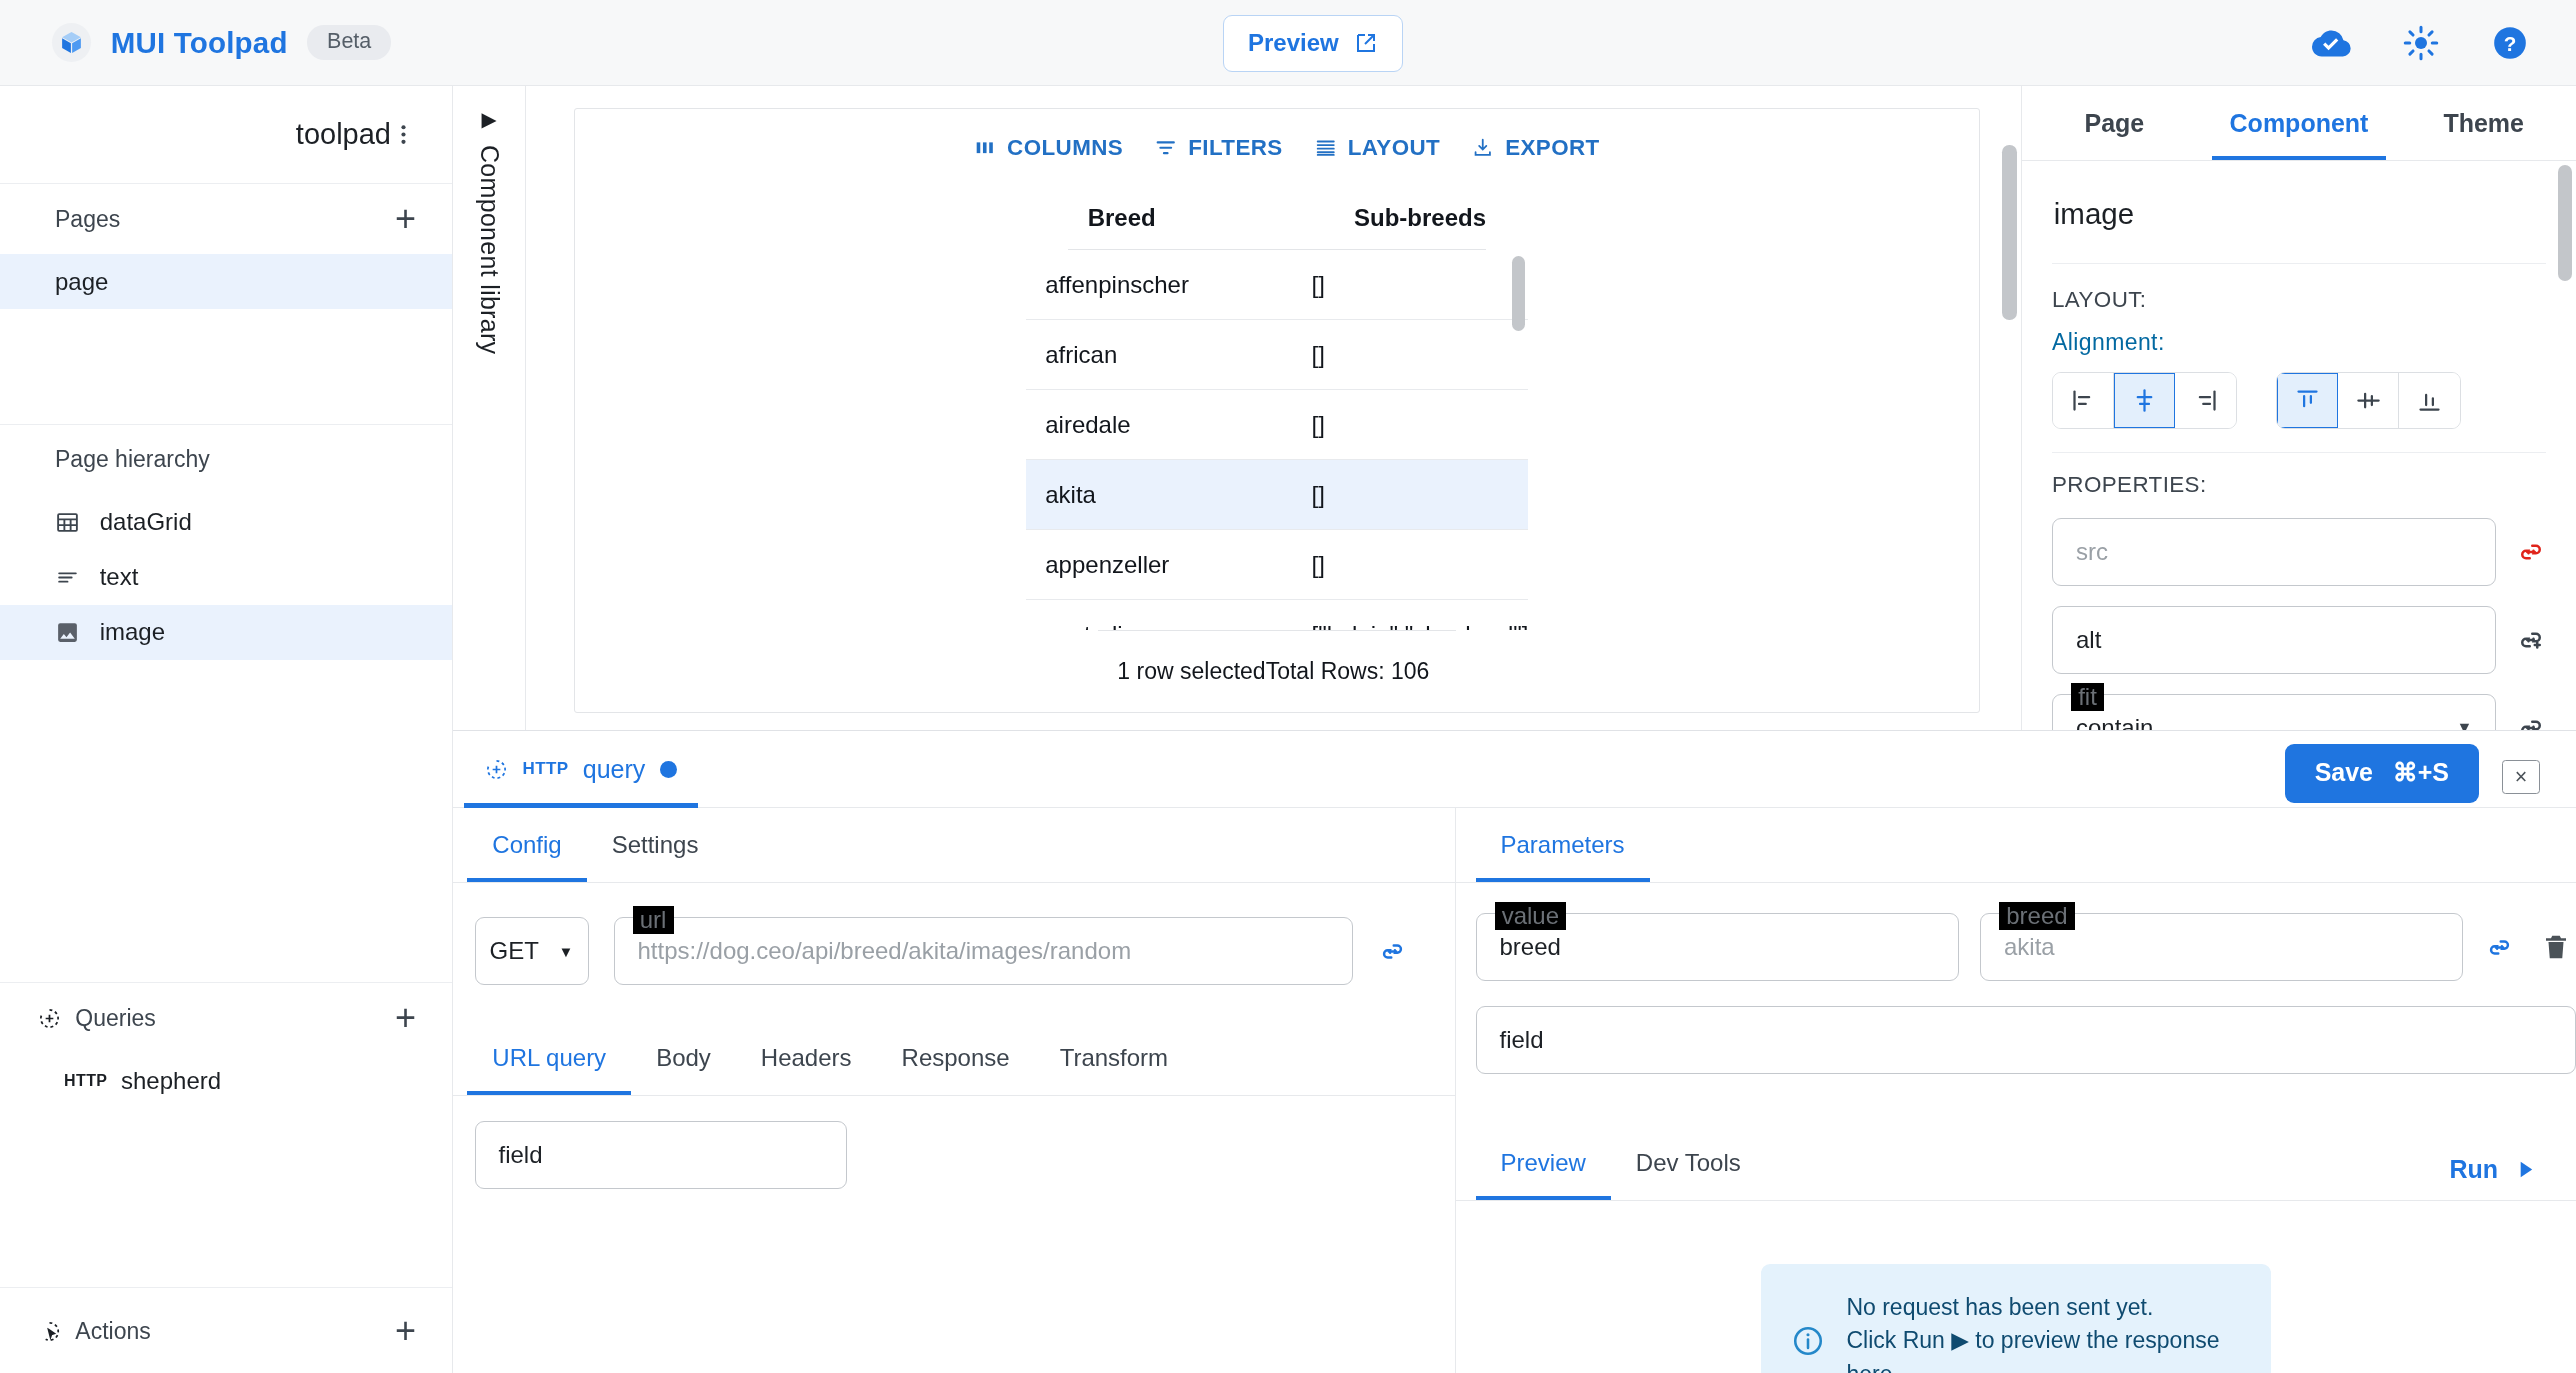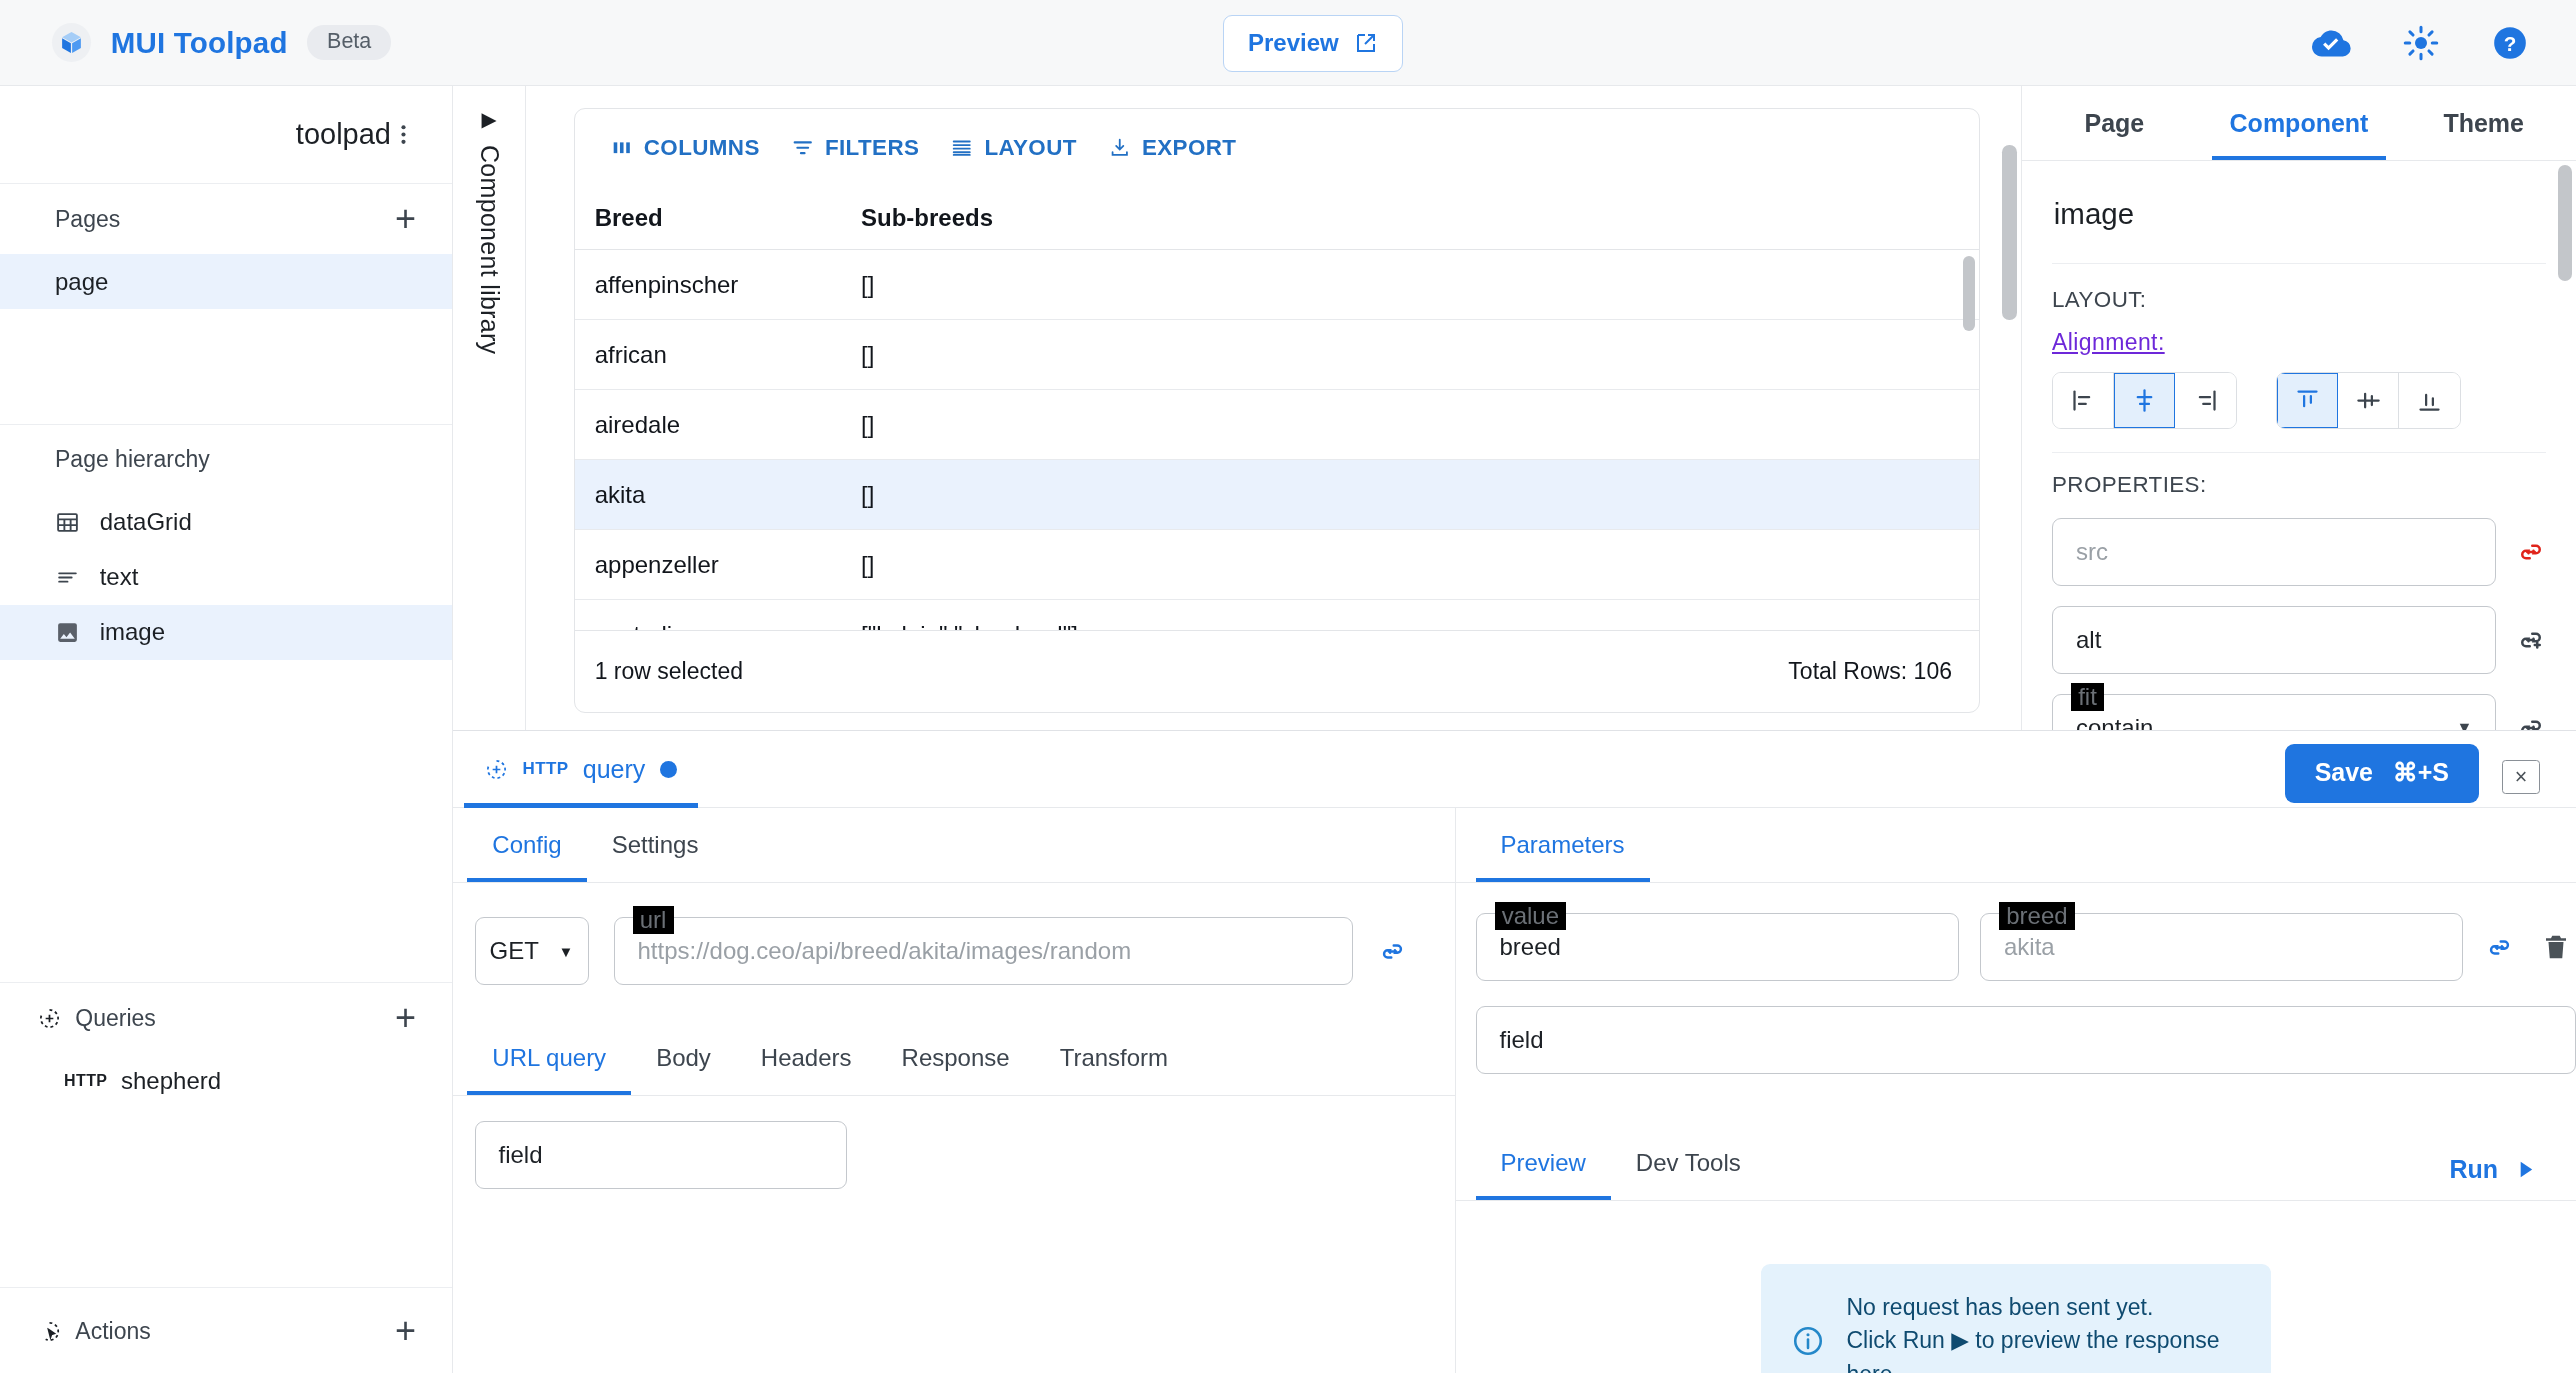--- a/index.html
+++ b/index.html
@@ -88,22 +88,22 @@
     writing-mode: vertical-rl; font-size: 25px; color: #1c2025; letter-spacing: 0.3px;
   }
 
   
   .canvas {
     position: absolute; left: 526px; top: 86px; width: 1496px; height: 644px;
     background: #ffffff; overflow: hidden;
   }
   .grid-card {
     position: absolute; left: 48px; top: 22.4px; width: 1406px; height: 605px;
-    border: 0.9px solid #e3e5e8; border-radius: 11px; background:#fff;
-    display: flex; flex-direction: column;
+    border: 0.9px solid #e3e5e8; border-radius: 3px; background:#fff;
+    display: flex; flex-direction: column; align-items: center;
   }
   .grid-toolbar {
     height: 77px; display: flex; align-items: center; gap: 0; padding-left: 19.7px;
   }
   .tb-btn {
     display: flex; align-items: center; gap: 11.6px;
     color: #2270c4; font-size: 22.4px; font-weight: 600; letter-spacing: 0.4px;
     padding: 9px 16px; border-radius: 5.4px;
   }
   .grid-headrow {
@@ -508,21 +508,21 @@
     <div class="insp-tabs">
       <div class="insp-tab">Page</div>
       <div class="insp-tab active">Component</div>
       <div class="insp-tab">Theme</div>
     </div>
     <div class="insp-body">
       <div class="insp-name">image</div>
       <div class="insp-hr"></div>
 
       <div class="insp-label" style="margin-top:23px;">LAYOUT:</div>
-      <div class="insp-label" style="margin-top:16px;color:#6d28d9;font-size:23px;text-decoration:underline;">Alignment:</div>
+      <div class="insp-label" style="margin-top:16px;color:#0369a1;font-size:23px;">Alignment:</div>
 
       <div class="align-groups">
         <div class="align-group">
           <div class="align-btn">
             <svg width="27" height="27" viewBox="0 0 24 24" stroke="#3d454e" stroke-width="2" stroke-linecap="round">
               <path d="M4 4v16"></path>
                 <path d="M8 9h9M8 15h6"></path>
             </svg>
           </div>
           <div class="align-btn on">

